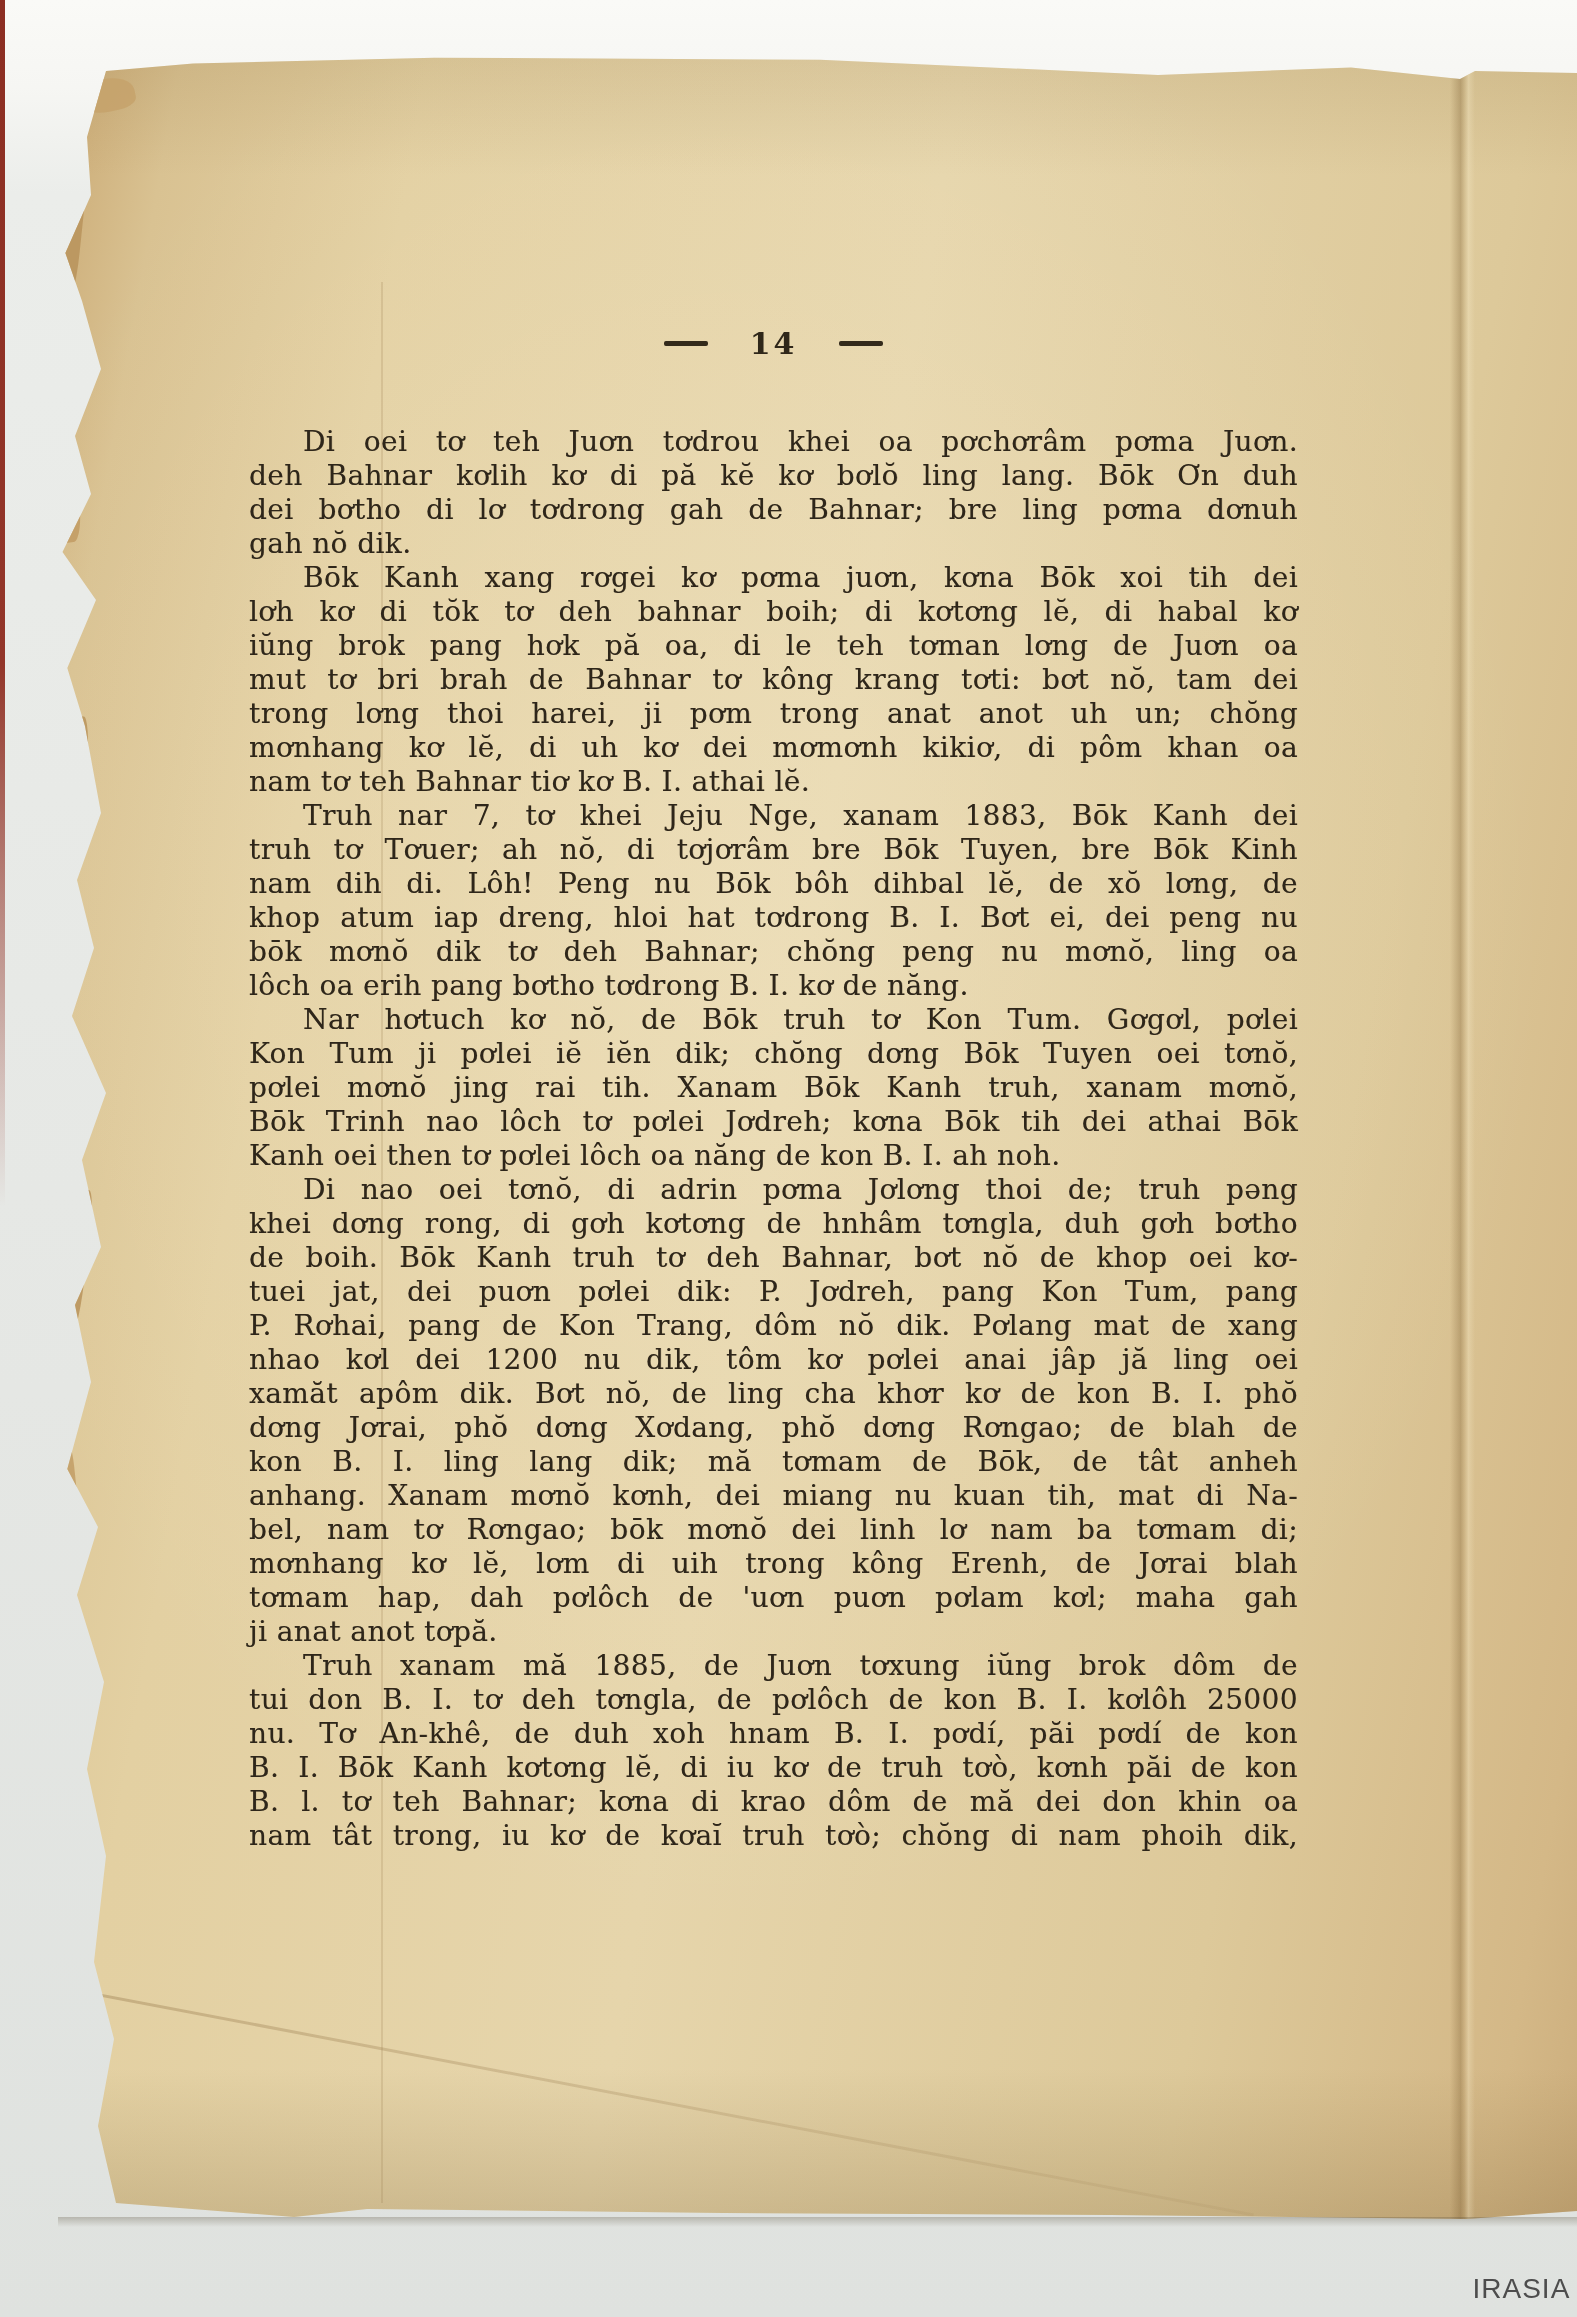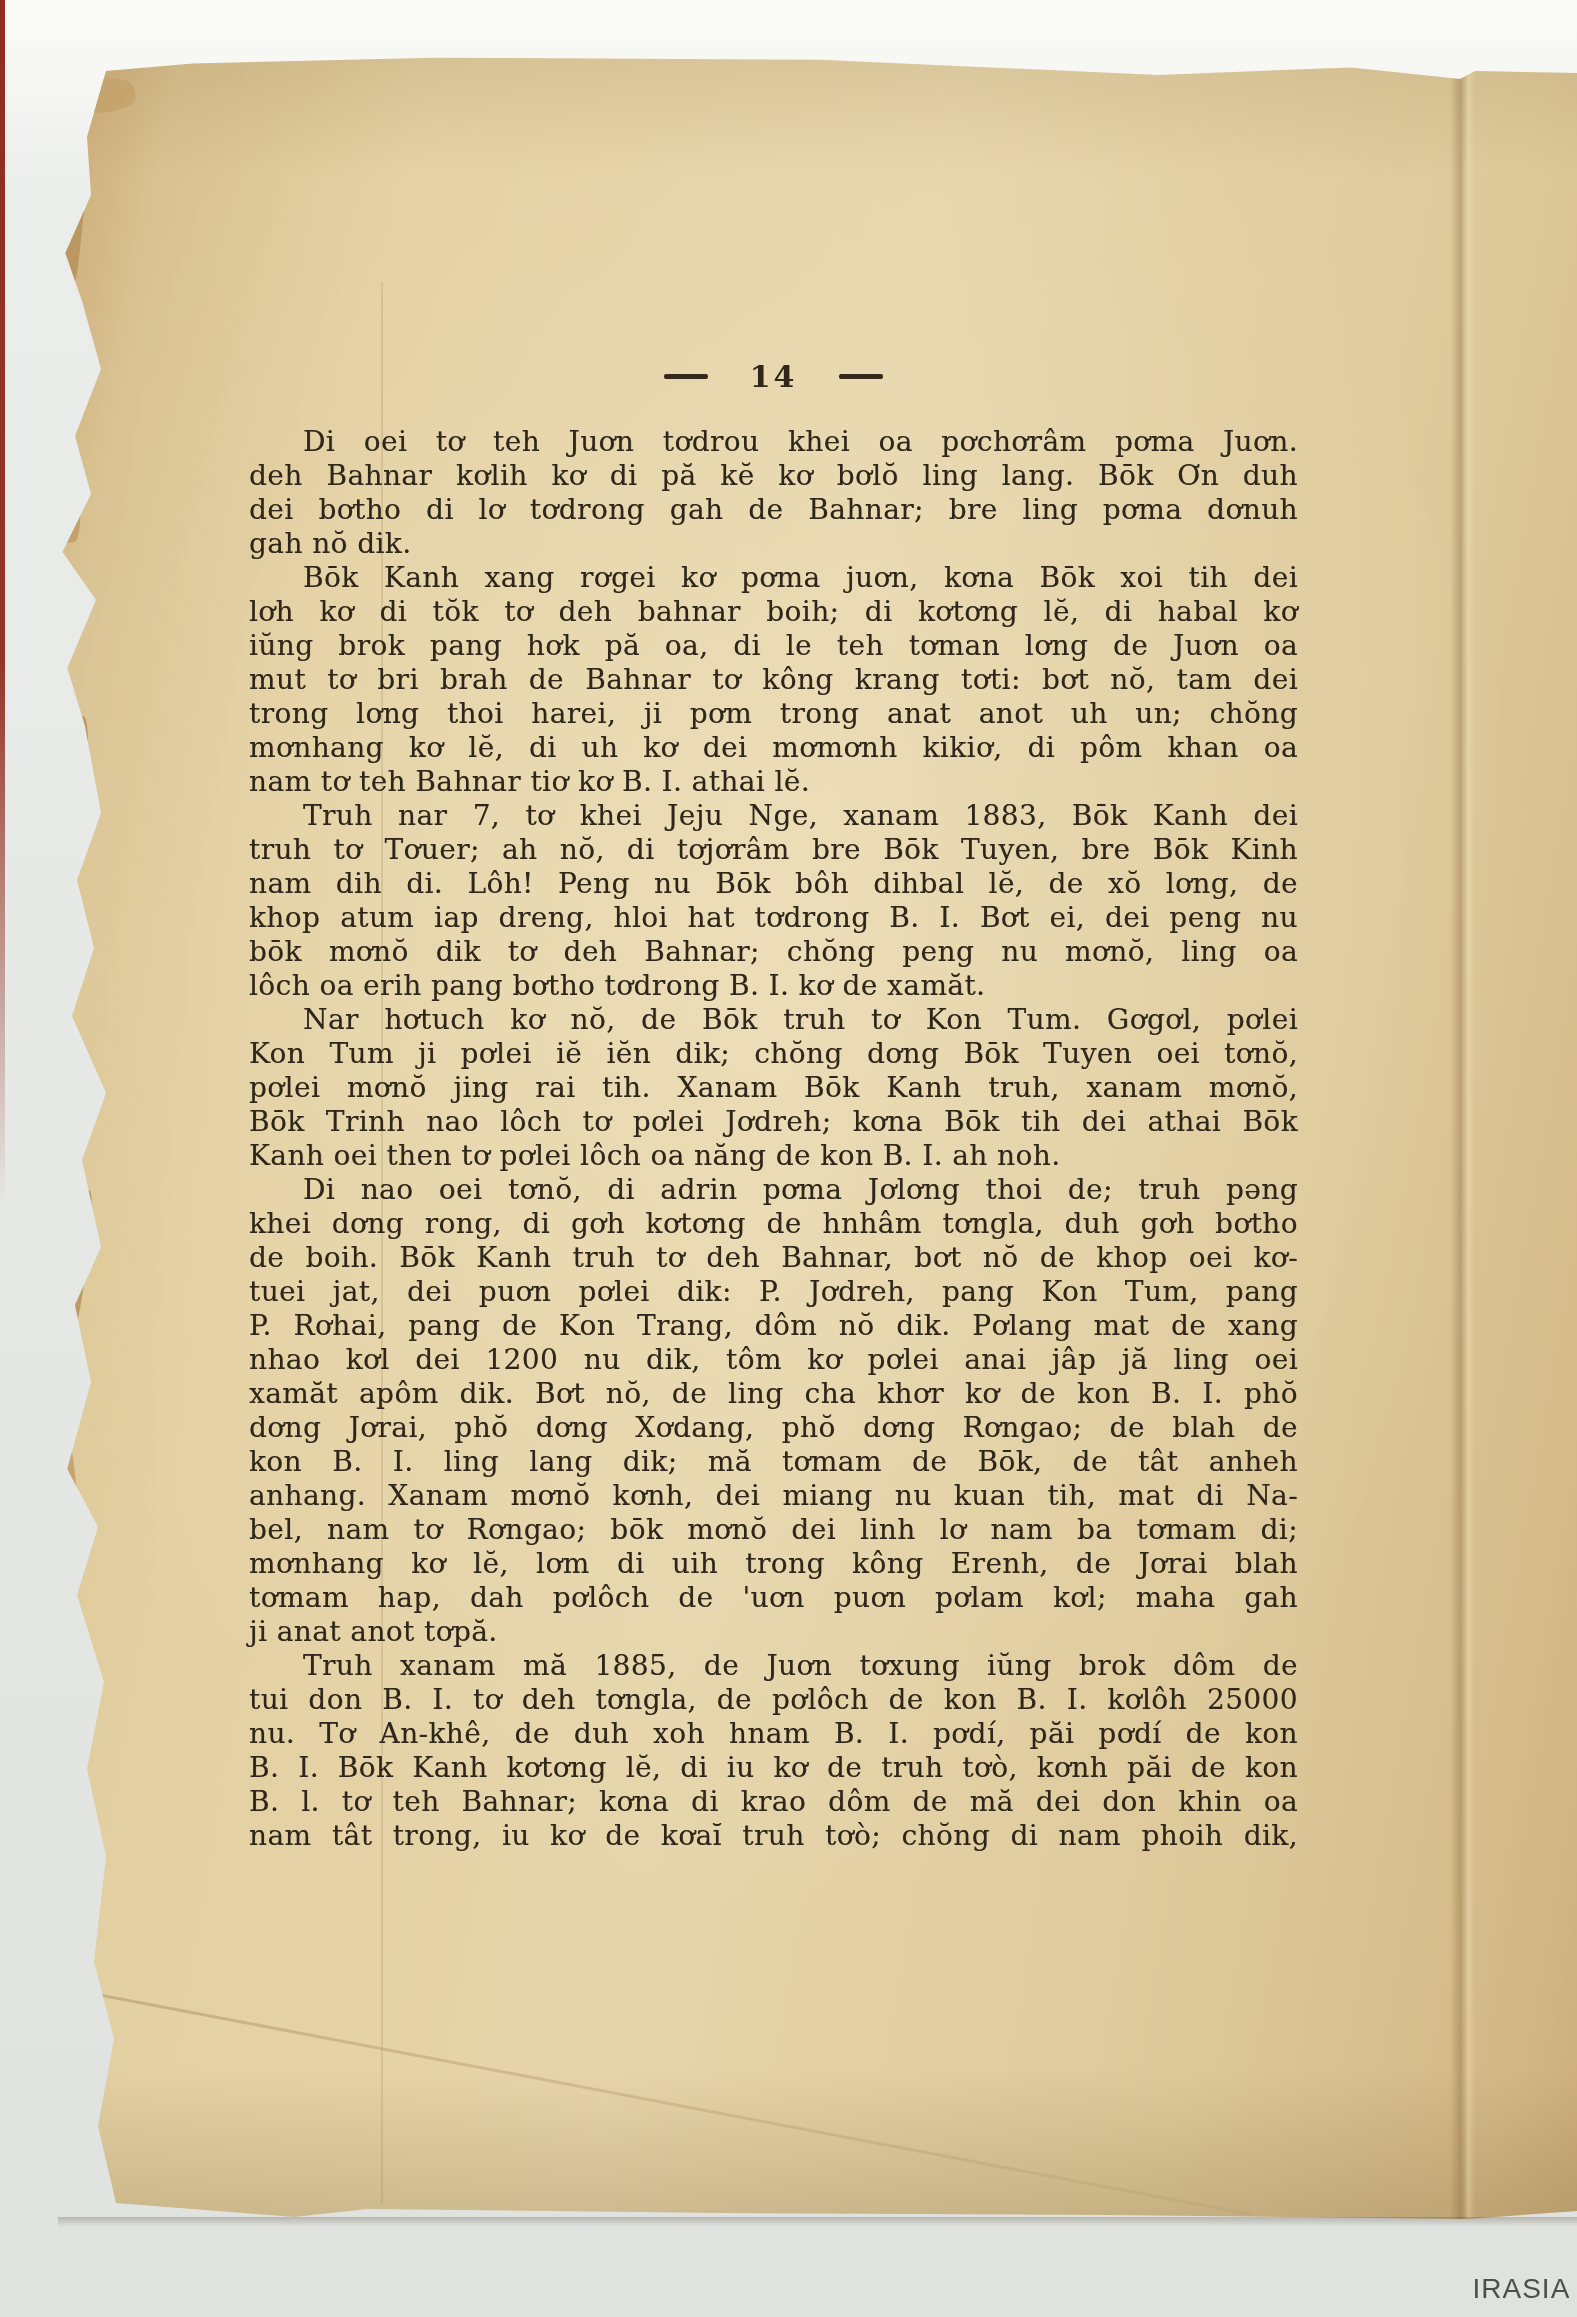--- a/index.html
+++ b/index.html
@@ -50,21 +50,21 @@
   .margin-crease{position:absolute;left:333px;top:232px;width:1.9px;height:1921px;background:rgba(150,120,75,.20);}
   
   .fold{position:absolute;left:39px;top:1941px;width:1188px;height:2.9px;
     background:linear-gradient(90deg,rgba(150,120,75,.38),rgba(150,120,75,.10));
     transform:rotate(10.8deg);transform-origin:left top;}
   .page-shadow{position:absolute;left:58px;top:2217px;width:1520px;height:9.7px;
     background:linear-gradient(180deg,rgba(90,80,60,.30),rgba(90,80,60,0));}
   
   .pageno{position:absolute;left:249px;top:326px;width:1049px;
     display:flex;justify-content:center;align-items:center;gap:42px;
-    color:#2f2719;font-size:30px;font-weight:bold;letter-spacing:2.9px;margin-top:33px;}
+    color:#2f2719;font-size:30px;font-weight:bold;letter-spacing:2.9px;}
   .dash{display:inline-block;width:44px;height:4.8px;background:#332a1b;border-radius:1.9px;}
   .text-block{position:absolute;left:249px;top:425px;width:1049px;
     color:#2e261a;font-size:28px;line-height:34px;letter-spacing:0.4px;
     text-shadow:0.3px 0.3px 0 rgba(45,34,18,.35);}
   .line{text-align:justify;text-align-last:justify;white-space:normal;}
   .line.indent{padding-left:54px;}
   .line.short{text-align-last:left;}
   
   .watermark{position:absolute;right:7.7px;bottom:11.6px;
     font-family:"Liberation Sans","DejaVu Sans",sans-serif;
@@ -115,21 +115,21 @@
         <div class="line">trong lơng thoi harei, ji pơm trong anat anot uh un; chŏng</div>
         <div class="line">mơnhang kơ lĕ, di uh kơ dei mơmơnh kikiơ, di pôm khan oa</div>
         <div class="line short">nam tơ teh Bahnar tiơ kơ B. I. athai lĕ.</div>
       </div>
       <div>
         <div class="line indent">Truh nar 7, tơ khei Jeju Nge, xanam 1883, Bōk Kanh dei</div>
         <div class="line">truh tơ Tơuer; ah nŏ, di tơjơrâm bre Bōk Tuyen, bre Bōk Kinh</div>
         <div class="line">nam dih di. Lôh! Peng nu Bōk bôh dihbal lĕ, de xŏ lơng, de</div>
         <div class="line">khop atum iap dreng, hloi hat tơdrong B. I. Bơt ei, dei peng nu</div>
         <div class="line">bōk mơnŏ dik tơ deh Bahnar; chŏng peng nu mơnŏ, ling oa</div>
-        <div class="line short">lôch oa erih pang bơtho tơdrong B. I. kơ de xamăt.</div>
+        <div class="line short">lôch oa erih pang bơtho tơdrong B. I. kơ de năng.</div>
       </div>
       <div>
         <div class="line indent">Nar hơtuch kơ nŏ, de Bōk truh tơ Kon Tum. Gơgơl, pơlei</div>
         <div class="line">Kon Tum ji pơlei iĕ iĕn dik; chŏng dơng Bōk Tuyen oei tơnŏ,</div>
         <div class="line">pơlei mơnŏ jing rai tih. Xanam Bōk Kanh truh, xanam mơnŏ,</div>
         <div class="line">Bōk Trinh nao lôch tơ pơlei Jơdreh; kơna Bōk tih dei athai Bōk</div>
         <div class="line short">Kanh oei then tơ pơlei lôch oa năng de kon B. I. ah noh.</div>
       </div>
       <div>
         <div class="line indent">Di nao oei tơnŏ, di adrin pơma Jơlơng thoi de; truh pəng</div>

